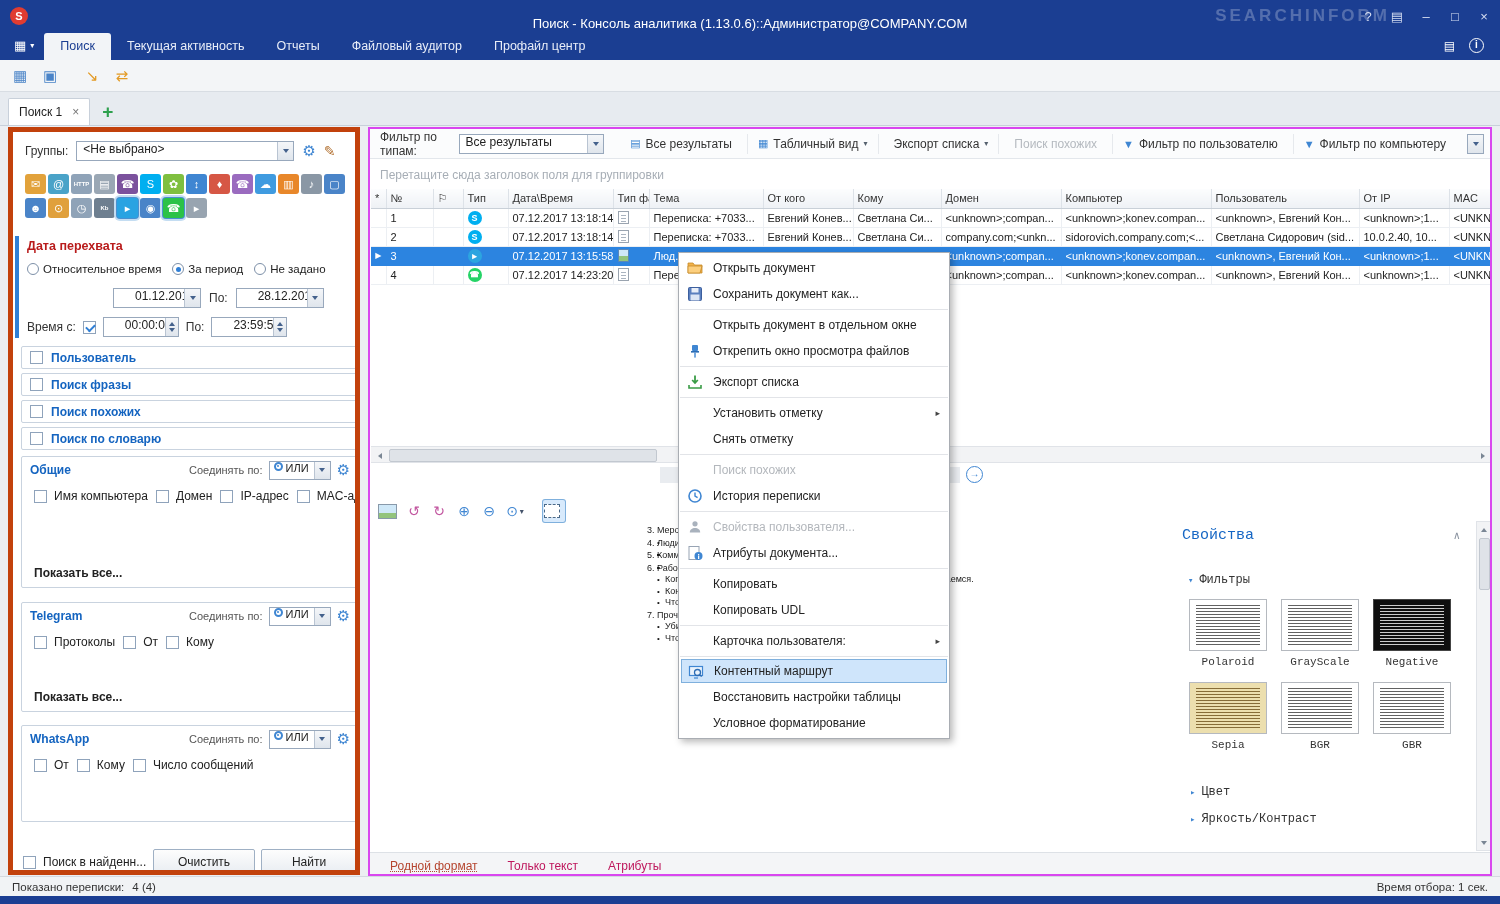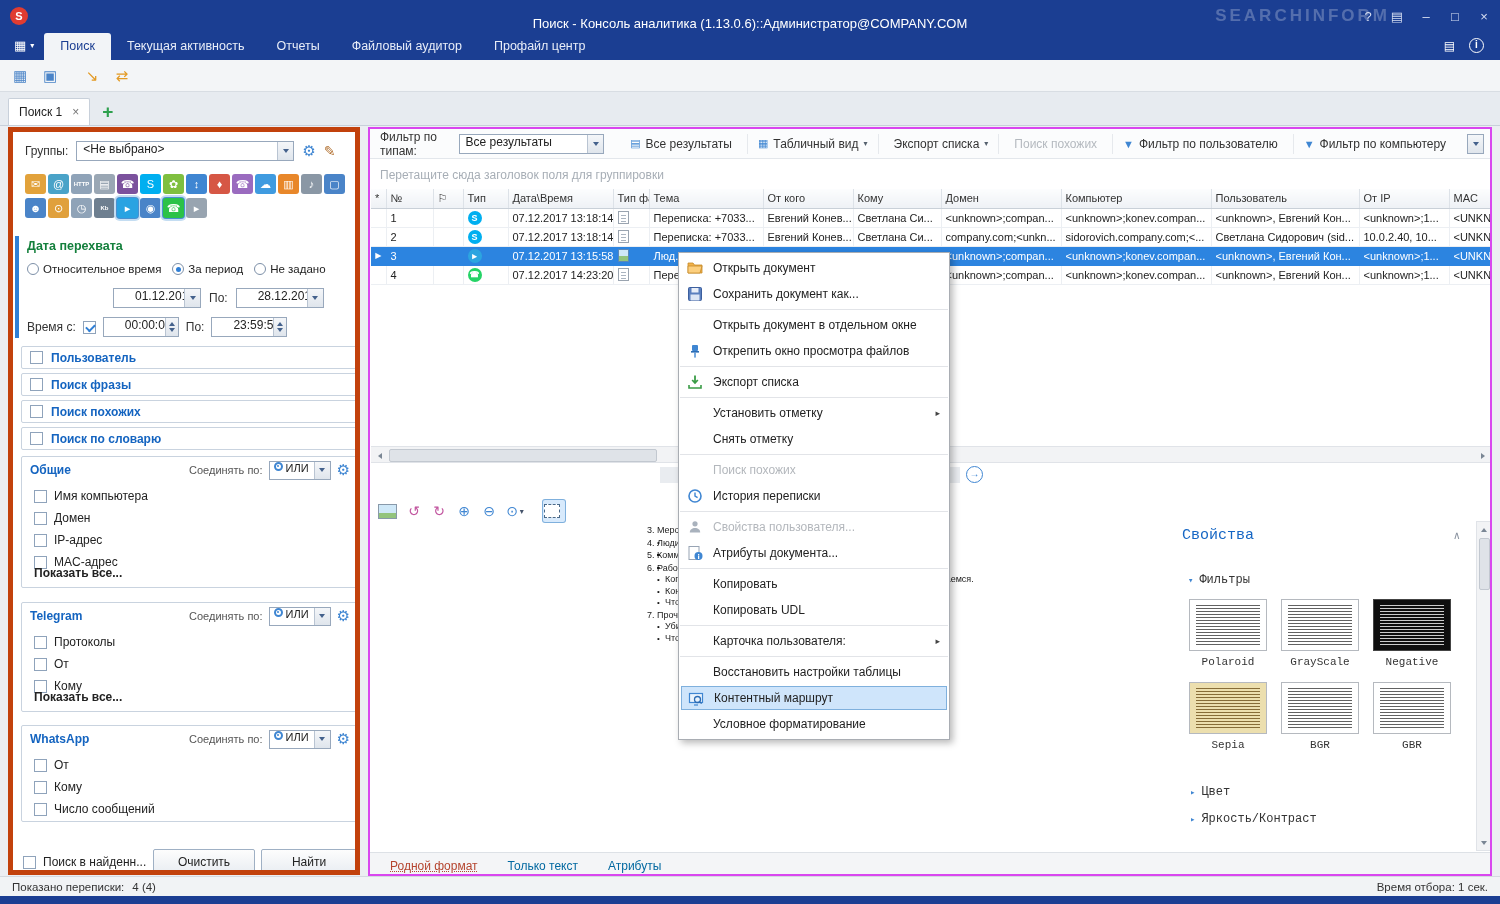--- a/index.html
+++ b/index.html
@@ -46,21 +46,21 @@
   .groups-row { position:absolute; left:12px; top:8px; right:6px; height:22px; display:flex; align-items:center; gap:8px; }
   .groups-combo { width:218px; }
 
   .proto-row { position:absolute; left:12px; display:flex; gap:2px; }
   .proto-row1 { top:42px; } .proto-row2 { top:66px; }
   .proto-icon { width:21px; height:20px; border-radius:3px; display:flex; align-items:center; justify-content:center; color:#fff; font-size:11px; position:relative; }
   .proto-icon.tiny .pglyph { font-size:6px; font-weight:bold; letter-spacing:0; }
   .proto-icon.selected { box-shadow:0 0 0 1px #4a90d0, 0 0 0 3px #c4ddf2; }
 
   .date-accent { position:absolute; left:2px; top:104px; width:4px; height:102px; background:#2f7fd6; }
-  .date-title { position:absolute; left:14px; top:107px; color:#15803d; font-weight:bold; font-size:12.5px; }
+  .date-title { position:absolute; left:14px; top:107px; color:#b91c1c; font-weight:bold; font-size:12.5px; }
   .radio-row { position:absolute; left:14px; top:131px; display:flex; gap:11px; font-size:11.5px; }
   .radio { display:flex; align-items:center; gap:4px; white-space:nowrap; }
   .rb { width:12px; height:12px; border-radius:50%; border:1px solid #7d90a8; background:#fff; flex:none; position:relative; }
   .rb.checked::after { content:""; position:absolute; left:2.5px; top:2.5px; width:5px; height:5px; border-radius:50%; background:#2f7fd6; }
   .date-row { position:absolute; left:100px; top:156px; display:flex; gap:8px; align-items:center; }
   .time-row { position:absolute; left:14px; top:185px; display:flex; gap:7px; align-items:center; }
   .input { border:1px solid #98a8bc; height:20px; display:flex; align-items:flex-start; padding:0 21px; position:relative; background:#fff; font-size:12px; }
   .input.date { width:88px; padding-right:18px; }
   .input.time { width:76px; padding-right:16px; }
   .spin { position:absolute; right:0; top:0; bottom:0; width:13px; border-left:1px solid #b9c4d2; background:linear-gradient(#f4f6f9,#dfe5ec); display:flex; flex-direction:column; align-items:center; justify-content:center; gap:2px; }
@@ -76,21 +76,21 @@
   .group-sec { position:absolute; left:8px; width:336px; }
   #sec-common { top:324px; height:132px; }
   #sec-telegram { top:470px; height:110px; }
   #sec-whatsapp { top:593px; height:97px; }
   .sec-head { display:flex; align-items:center; height:26px; padding:0 6px 0 8px; gap:6px; }
   .sec-head .sec-name { margin-right:auto; }
   .join-lbl { color:#555; font-size:11px; white-space:nowrap; }
   .combo.join { width:62px; height:19px; padding:0 16px 0 4px; font-size:11px; gap:3px; }
   .radio-dot { width:9px; height:9px; border:2px solid #3f86d2; border-radius:50%; position:relative; flex:none; }
   .radio-dot::after { content:""; position:absolute; left:1.5px; top:1.5px; width:2px; height:2px; border-radius:50%; background:#3f86d2; }
-  .sec-items { display:flex; flex-direction:column; gap:8px; padding:6px 0 0 12px; }
+  .sec-items { display:flex; flex-direction:row; gap:8px; padding:6px 0 0 12px; }
   .check-item { display:flex; gap:7px; align-items:center; font-size:12px; white-space:nowrap; }
   .show-all { position:absolute; left:12px; bottom:7px; color:#222; font-weight:bold; font-size:12px; text-decoration:none; }
 
   .sidebar-footer { position:absolute; left:8px; right:8px; top:714px; height:34px; }
   .sidebar-footer .check-item { position:absolute; left:2px; top:9px; }
   .btn { position:absolute; height:25px; background:linear-gradient(#fdfdfd,#e9edf2); border:1px solid #9fb0c4; border-radius:2px; font-size:12px; font-family:"Liberation Sans", sans-serif; color:#222; }
   .btn-clear { left:132px; top:3px; width:102px; }
   .btn-find  { left:240px; top:3px; width:96px; }
 
   
@@ -165,21 +165,21 @@
   .tlabel { margin-top:5px; font-size:11px; color:#333; }
 
   .vscroll { position:absolute; left:1106px; top:392px; width:16px; height:330px; background:#f2f3f5; border:1px solid #e0e3e8; }
   .vs-btn { position:absolute; left:1px; width:12px; height:13px; display:flex; align-items:center; justify-content:center; }
   .vs-btn.up { top:1px; } .vs-btn.down { bottom:1px; }
   .vs-btn.up::after { content:""; border-left:3.5px solid transparent; border-right:3.5px solid transparent; border-bottom:4.5px solid #7a8694; }
   .vs-btn.down::after { content:""; border-left:3.5px solid transparent; border-right:3.5px solid transparent; border-top:4.5px solid #7a8694; }
   .vs-thumb { position:absolute; left:2px; top:16px; width:11px; height:52px; background:#dfe3e8; border:1px solid #c2c8d0; border-radius:2px; }
 
   .bottomtabs { position:absolute; left:0; top:723px; width:100%; height:26px; background:#f4f5f7; border-top:1px solid #dde1e6; display:flex; align-items:center; gap:30px; padding-left:20px; }
-  .btab { font-size:12px; color:#0369a1; }
+  .btab { font-size:12px; color:#be185d; }
   .btab.active { color:#b5452f; text-decoration:underline dotted; }
 
   
   .statusbar { position:absolute; left:0; top:876px; width:100%; height:20px; background:#f1f3f5; border-top:1px solid #d4d9df; font-size:11.5px; color:#333; display:flex; align-items:center; padding:0 12px; justify-content:space-between; }
   .status-left { display:flex; gap:8px; }
   .bluestrip { position:absolute; left:0; top:896px; width:100%; height:8px; background:#1b3e92; }
 
   
   .cmenu { position:absolute; left:678px; top:252px; width:272px; background:#fff; border:1px solid #a9adb3; box-shadow:3px 3px 7px rgba(0,0,0,.28); padding:2px 0; z-index:50; }
   .cm-item { position:relative; height:26px; display:flex; align-items:center; padding-left:34px; font-size:12px; color:#222; }
@@ -946,35 +946,35 @@
     </div>
     <div class="cm-item">
       <span>Копировать UDL</span>
     </div>
     <div class="cm-sep"></div>
     <div class="cm-item">
       <span>Карточка пользователя:</span>
       <span class="cm-arrow">▸</span>
     </div>
     <div class="cm-sep"></div>
-    <div class="cm-item">
-      <span>Восстановить настройки таблицы</span>
-    </div>
     <div class="cm-item highlighted">
       <span class="cm-ico">
           <svg viewBox="0 0 16 16">
             <rect x="1.5" y="2.5" width="13" height="9" fill="#eaf3fc" stroke="#3f86d2" stroke-width="1.2"></rect>
             <path d="M6 14h4" stroke="#3f86d2" stroke-width="1.2"></path>
             <circle cx="9.5" cy="8.5" r="3" fill="none" stroke="#2c6cb4" stroke-width="1.3"></circle>
             <path d="M11.6 10.6l2 2" stroke="#2c6cb4" stroke-width="1.3"></path>
           </svg>
         </span>
       <span>Контентный маршрут</span>
     </div>
     <div class="cm-item">
+      <span>Восстановить настройки таблицы</span>
+    </div>
+    <div class="cm-item">
       <span>Условное форматирование</span>
     </div>
   </div>
 
   <div class="statusbar">
     <div class="status-left">
       <span>Показано переписки:</span>
       <span>4 (4)</span>
     </div>
     <span>Время отбора: 1 сек.</span>

